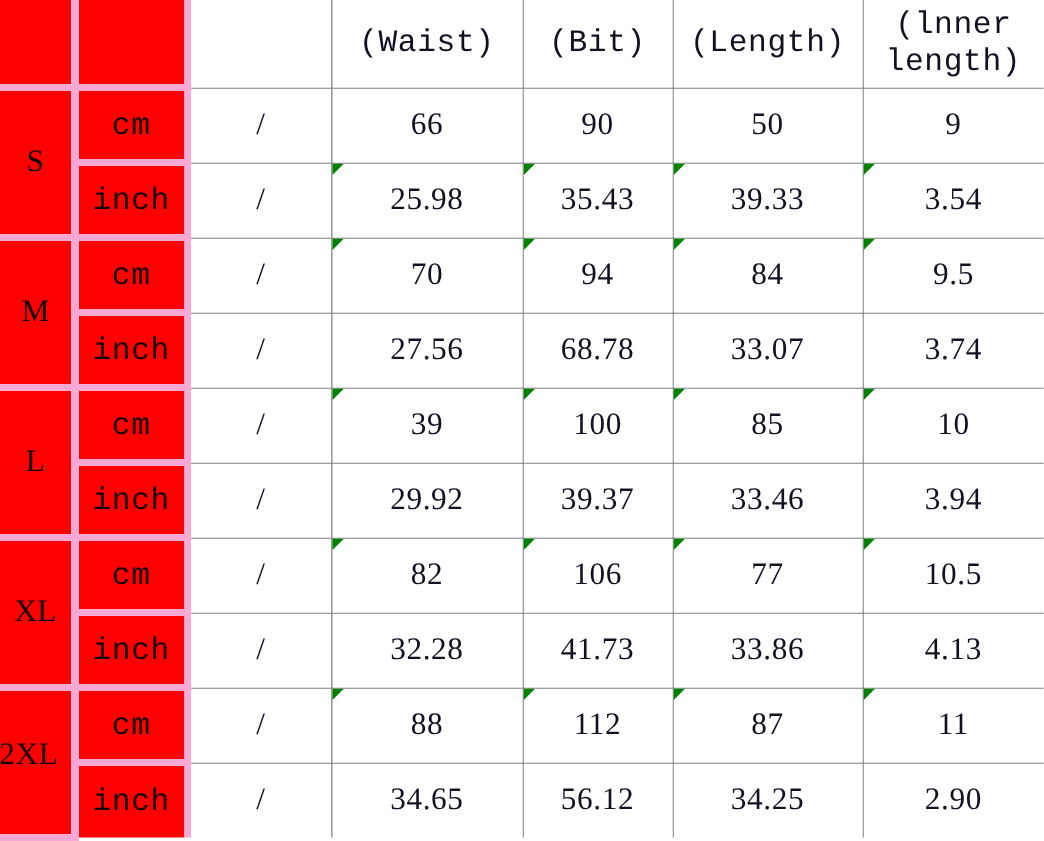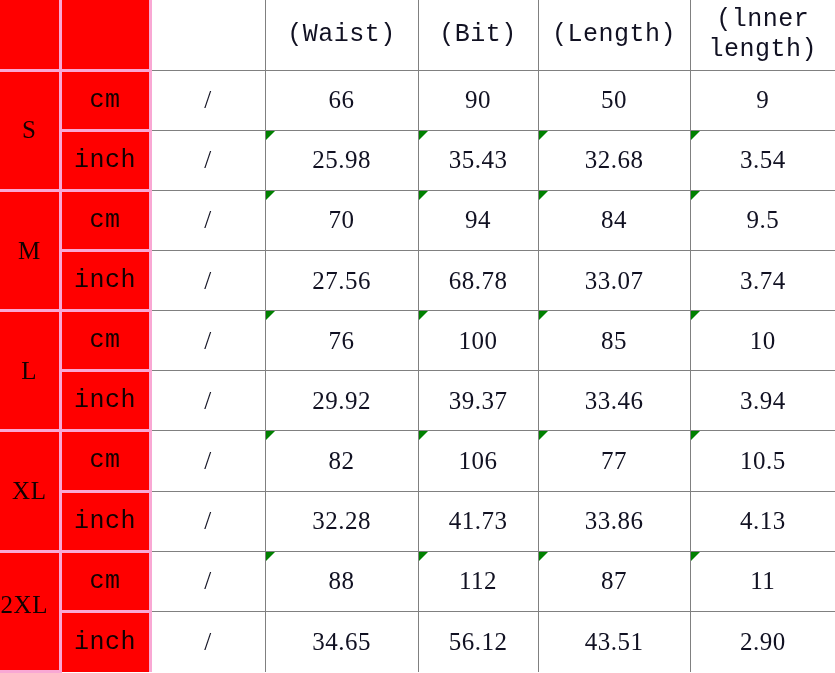--- a/index.html
+++ b/index.html
@@ -30,21 +30,21 @@
     font-size: 25px;
     letter-spacing: 0.5px;
     position: relative;
     padding: 0;
     background: #ffffff;
   }
 
   
   #size-chart td.red {
     background: #FF0000;
-    border: 3px solid #f9a8d4;
+    border: 6px solid #f9a8d4;
     color: #120000;
   }
 
   td.size-label {
     font-size: 28px;
   }
   td.unit-label {
     font-size: 24px;
     font-family: "Liberation Mono", "DejaVu Sans Mono", monospace;
   }
@@ -138,21 +138,21 @@
       <td class="num">90</td>
       <td class="num">50</td>
       <td class="num">9</td>
     </tr>
 
     <tr style="height:60px">
       <td class="red unit-label">inch</td>
       <td class="slash">/</td>
       <td class="num"><span class="corner-marker"></span><span>25.98</span></td>
       <td class="num"><span class="corner-marker"></span><span>35.43</span></td>
-      <td class="num"><span class="corner-marker"></span><span>32.68</span></td>
+      <td class="num"><span class="corner-marker"></span><span>39.33</span></td>
       <td class="num"><span class="corner-marker"></span><span>3.54</span></td>
     </tr>
 
     <tr style="height:60px">
       <td class="red size-label" rowspan="2">M</td>
       <td class="red unit-label">cm</td>
       <td class="slash">/</td>
       <td class="num"><span class="corner-marker"></span><span>70</span></td>
       <td class="num"><span class="corner-marker"></span><span>94</span></td>
       <td class="num"><span class="corner-marker"></span><span>84</span></td>
@@ -165,21 +165,21 @@
       <td class="num">27.56</td>
       <td class="num">68.78</td>
       <td class="num">33.07</td>
       <td class="num">3.74</td>
     </tr>
 
     <tr style="height:60px">
       <td class="red size-label" rowspan="2">L</td>
       <td class="red unit-label">cm</td>
       <td class="slash">/</td>
-      <td class="num"><span class="corner-marker"></span><span>76</span></td>
+      <td class="num"><span class="corner-marker"></span><span>39</span></td>
       <td class="num"><span class="corner-marker"></span><span>100</span></td>
       <td class="num"><span class="corner-marker"></span><span>85</span></td>
       <td class="num"><span class="corner-marker"></span><span>10</span></td>
     </tr>
 
     <tr style="height:60px">
       <td class="red unit-label">inch</td>
       <td class="slash">/</td>
       <td class="num">29.92</td>
       <td class="num">39.37</td>
@@ -214,18 +214,18 @@
       <td class="num"><span class="corner-marker"></span><span>112</span></td>
       <td class="num"><span class="corner-marker"></span><span>87</span></td>
       <td class="num"><span class="corner-marker"></span><span>11</span></td>
     </tr>
 
     <tr style="height:60px">
       <td class="red unit-label">inch</td>
       <td class="slash">/</td>
       <td class="num">34.65</td>
       <td class="num">56.12</td>
-      <td class="num">43.51</td>
+      <td class="num">34.25</td>
       <td class="num">2.90</td>
     </tr>
 
   </tbody>
 </table>
 
 </body></html>

